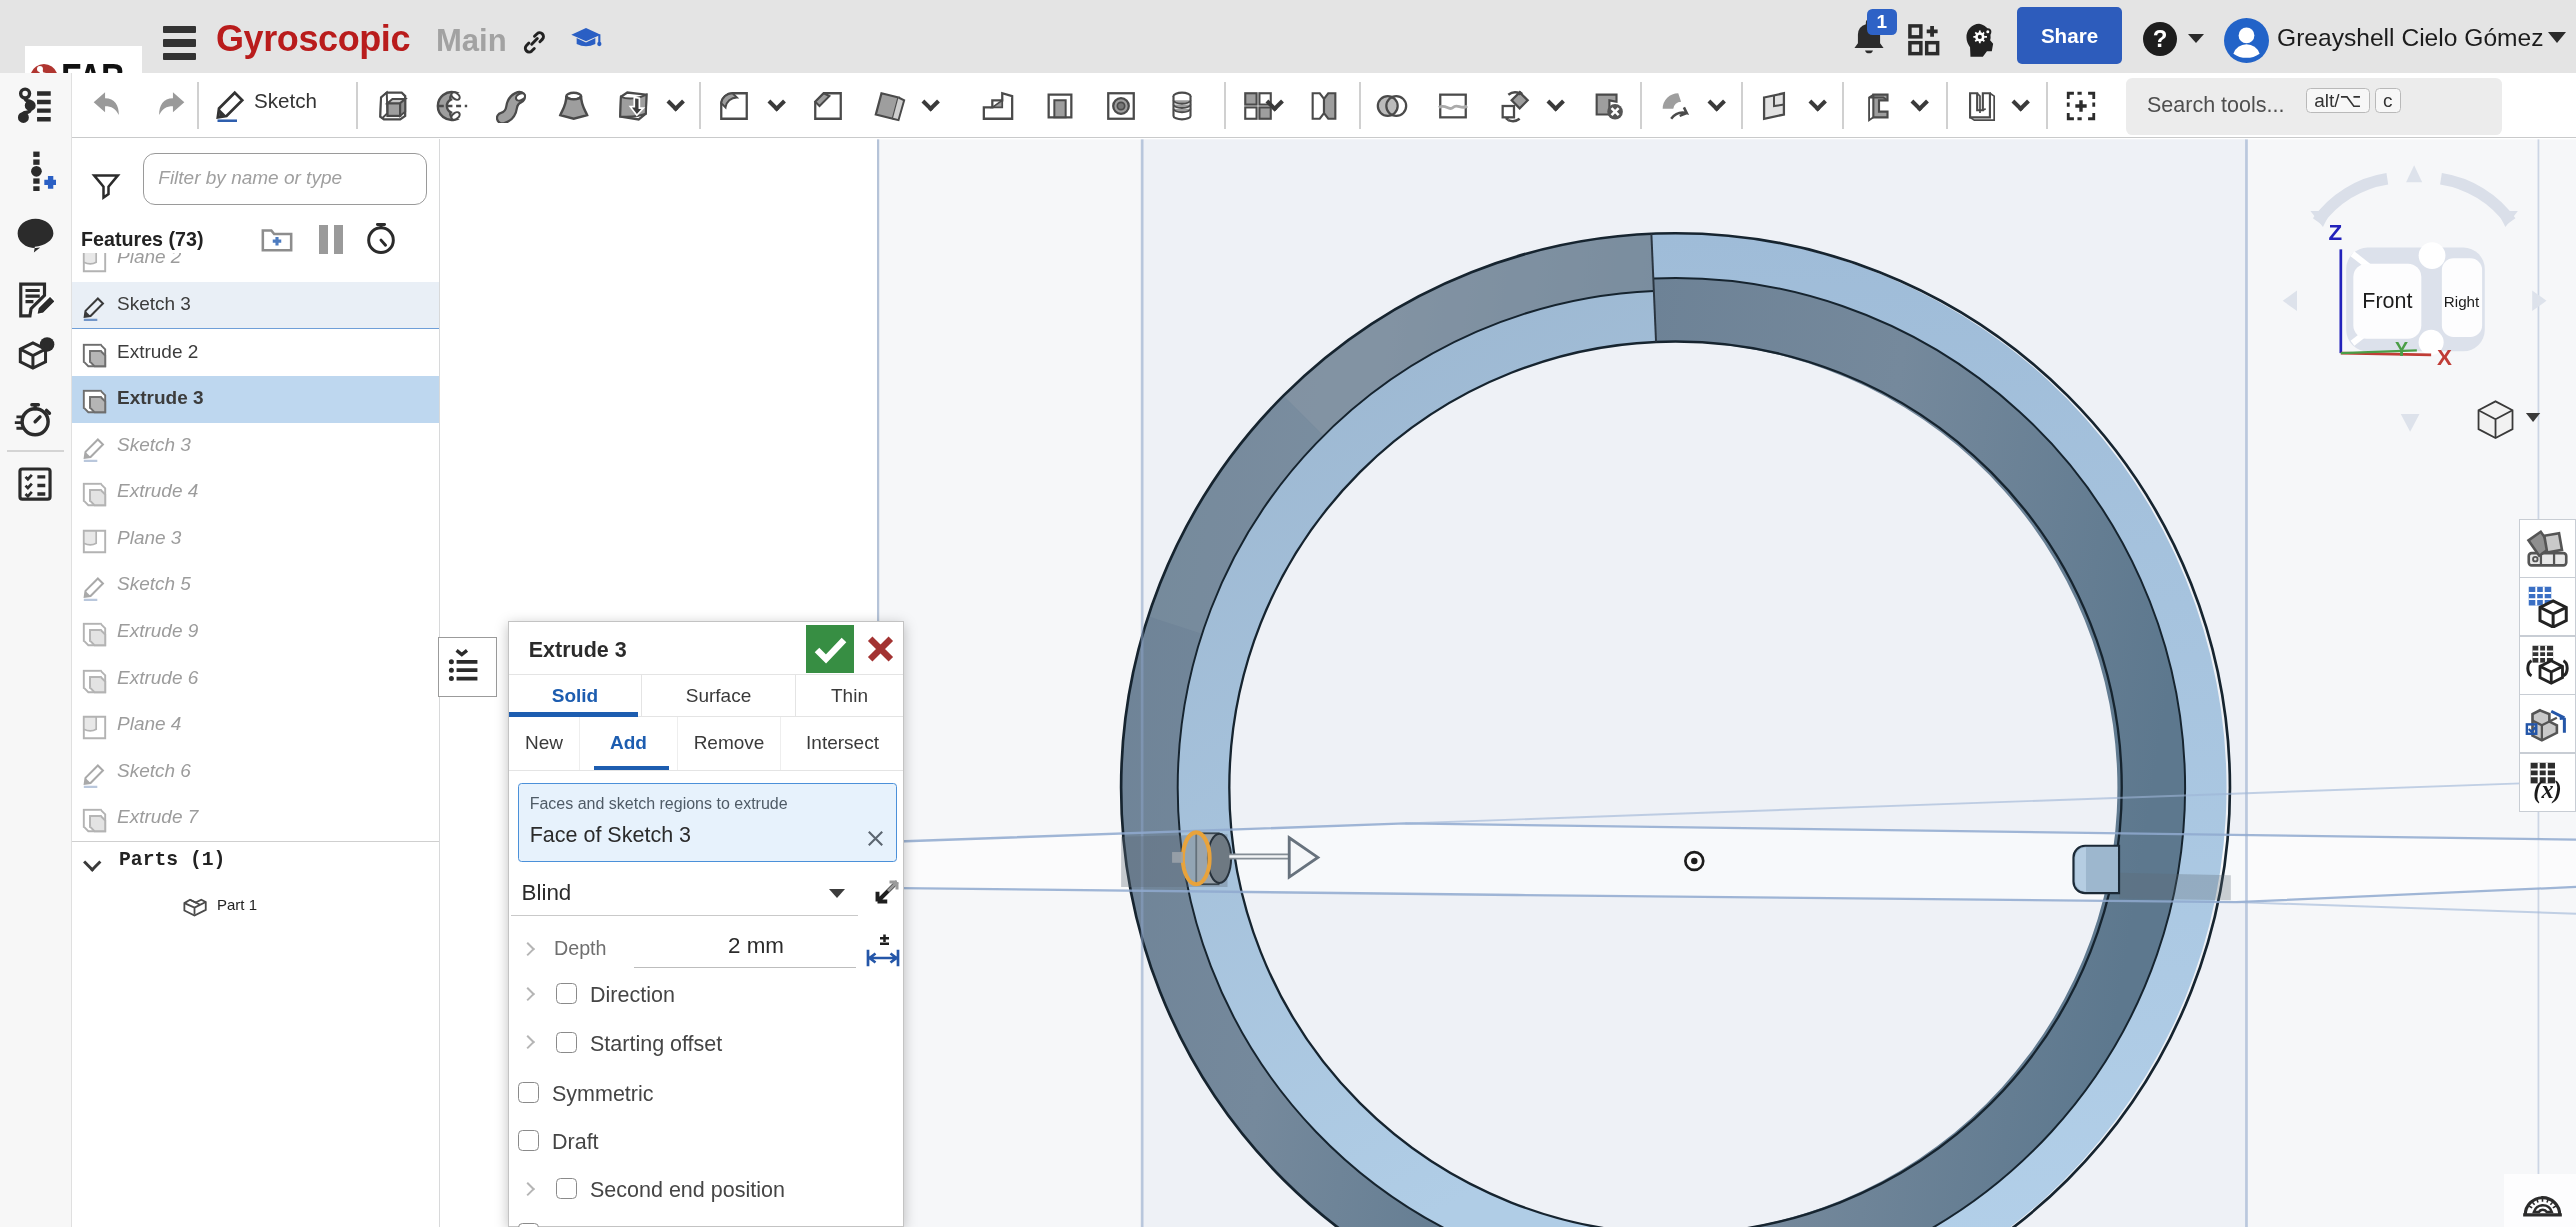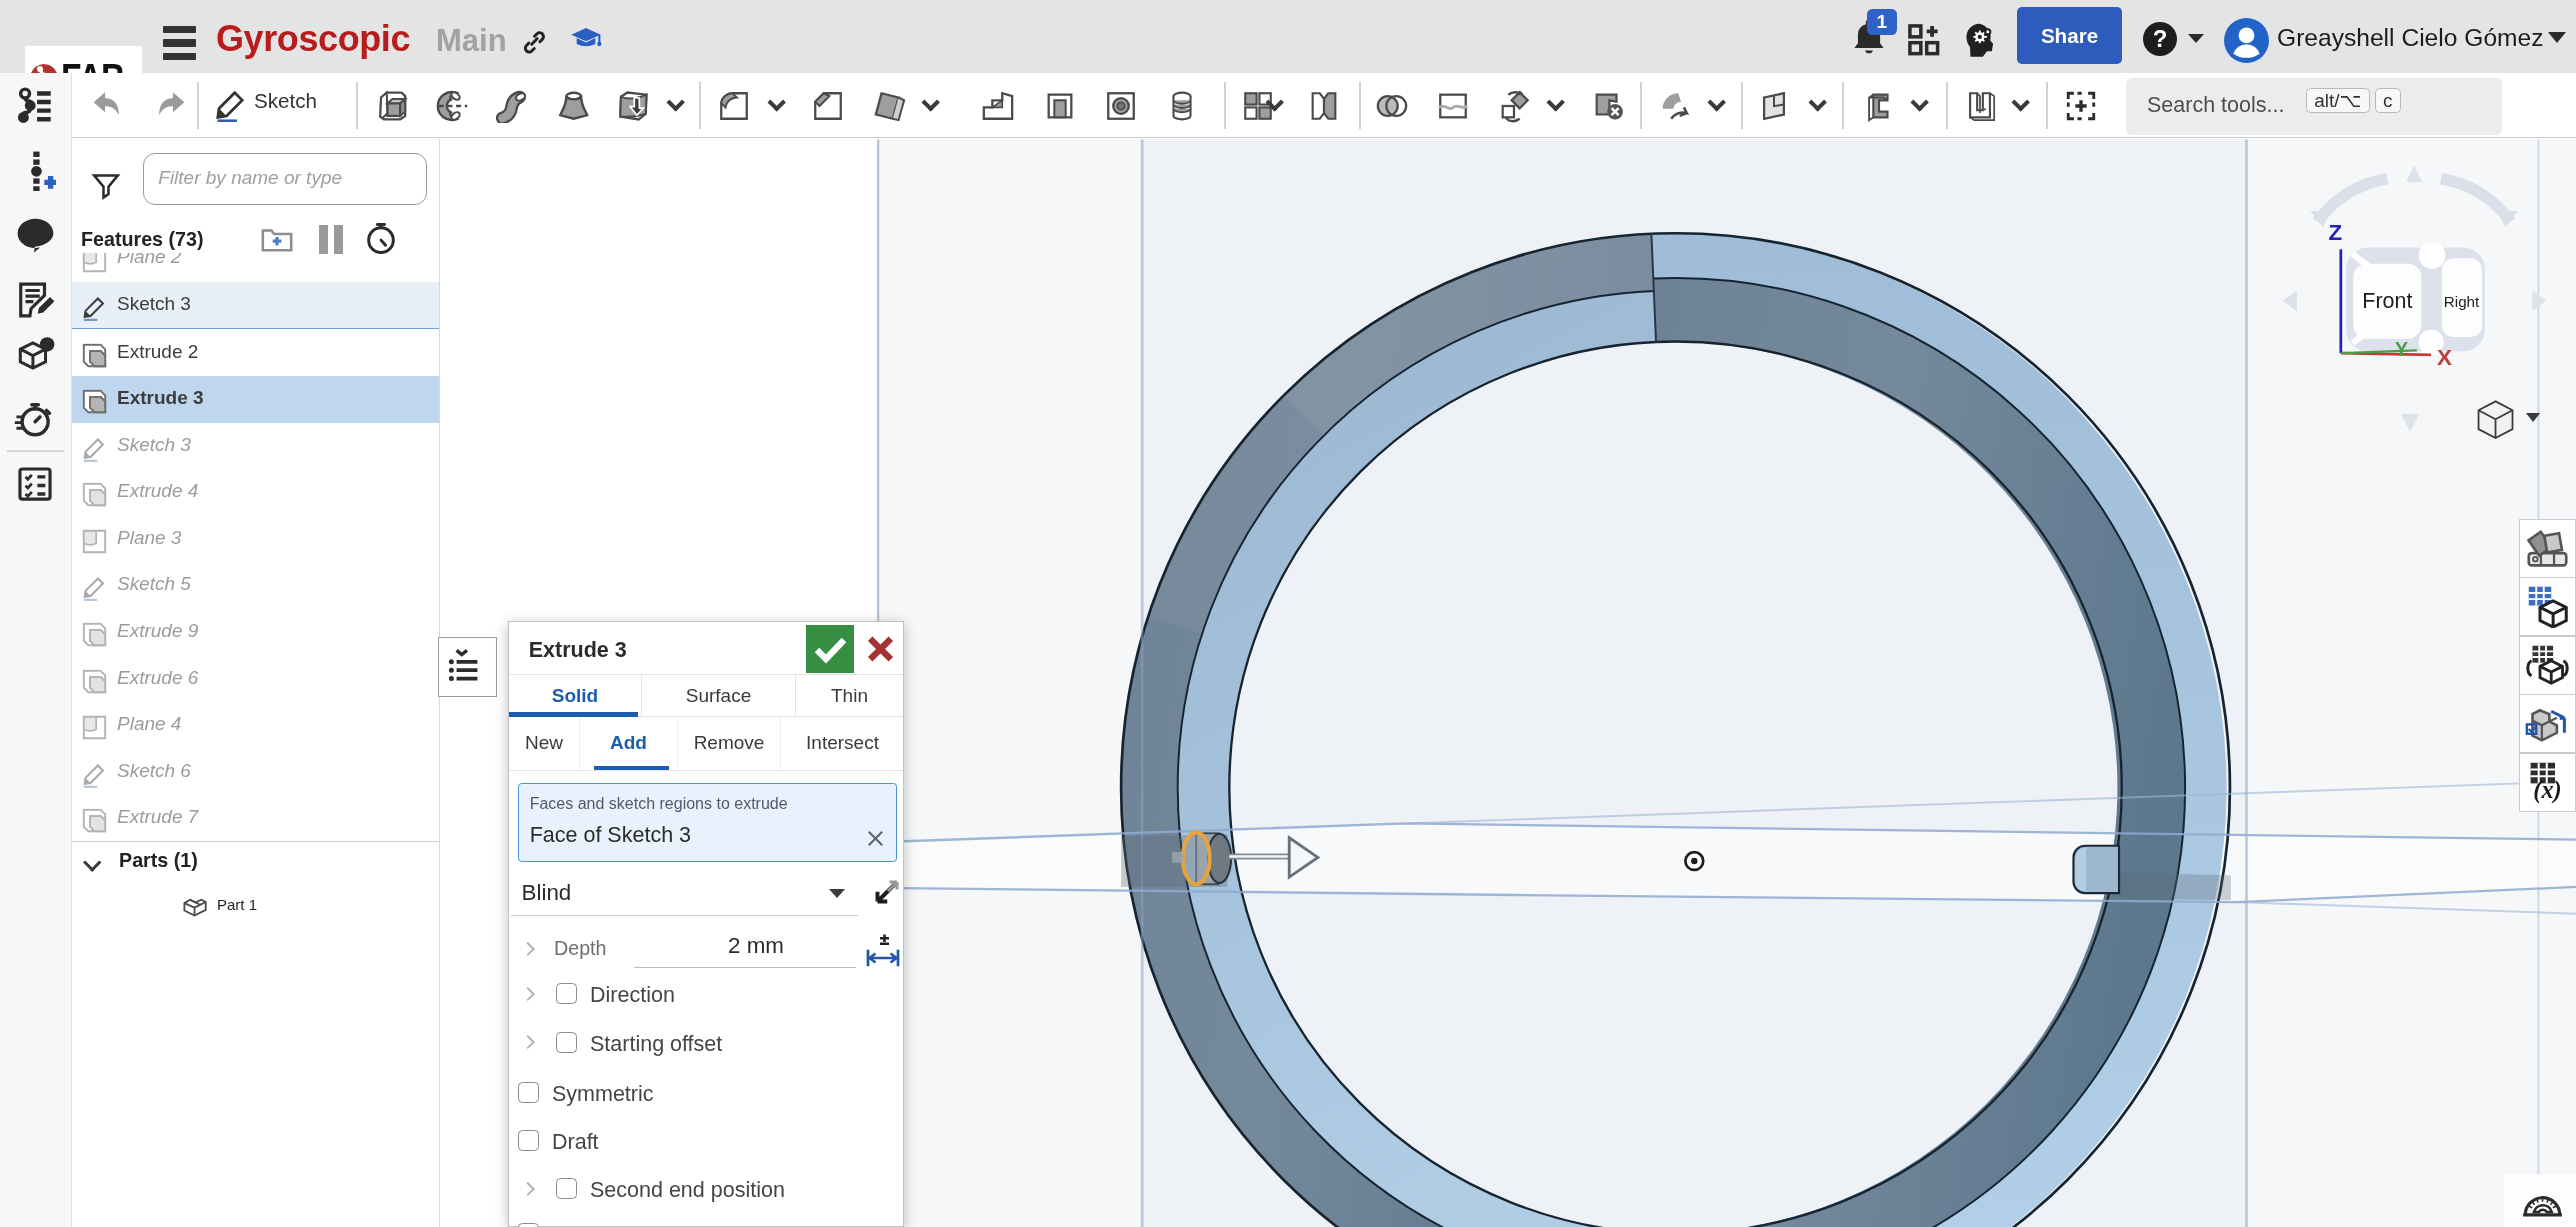--- a/index.html
+++ b/index.html
@@ -564,21 +564,21 @@
         <span class="ic"><svg width="27" height="27" viewBox="0 0 24 24">
             <rect x="2.5" y="2.5" width="15" height="15" fill="#fff" stroke="#b3b3b3" stroke-width="1.7"></rect>
             <path d="M17.5 2.5 l4 4 v15 h-15 l-4-4 M17.5 17.5 l4 4" fill="#fff" stroke="#b3b3b3" stroke-width="1.7"></path>
             <rect x="8" y="8" width="9.5" height="9.5" fill="#e3e3e3" stroke="#b3b3b3" stroke-width="1.7"></rect>
             <path d="M17.5 8 l4 4 v9.5 h-9.5 l-4-4" fill="#e3e3e3" stroke="#b3b3b3" stroke-width="1.7"></path>
           </svg></span>
         <span class="tx" style="font-weight:normal">Extrude 7</span>
       </div>
 <div class="abs" style="left:0px;top:588px;width:367px;height:0.9px;background:#cfcfcf;"></div>
 <div class="abs" style="left:14.3px;top:603px;width:12.5px;height:12.5px;border-right:3.6px solid #3a3a3a;border-bottom:3.6px solid #3a3a3a;transform:rotate(45deg);"></div>
-<div class="abs" style="left:47px;top:596px;font-size:19.7px;color:#222;font-weight:600;">Parts (1)</div>
+<div class="abs" style="left:47px;top:596px;font-size:19.7px;color:#222;font-weight:600;font-family:Liberation Mono, monospace;">Parts (1)</div>
 <div class="abs" style="left:109px;top:640px;"><svg width="27" height="27" viewBox="0 0 24 24" fill="none" stroke="#4a4a4a" stroke-width="1.6">
           <path d="M3 9 l5-3 5 2.5 5-2.5 4 2 v7 l-10 5 -9-4.5 Z" fill="#fff"></path>
           <path d="M3 9 l9 4 v6 M12 13 l10-5 M8 6 l9 4.5"></path>
         </svg></div>
 <div class="abs" style="left:145px;top:643px;font-size:15px;color:#222;">Part 1</div>
 </div>
 </div>
 <div class="rbtn abs" style="top:519px"><svg width="45" height="45" viewBox="0 0 24 24" style="margin:5.4px">
       <g>
         <rect x="2" y="15" width="20" height="6.5" rx="1.5" fill="#e8e8e8" stroke="#555" stroke-width="1.4"></rect>

